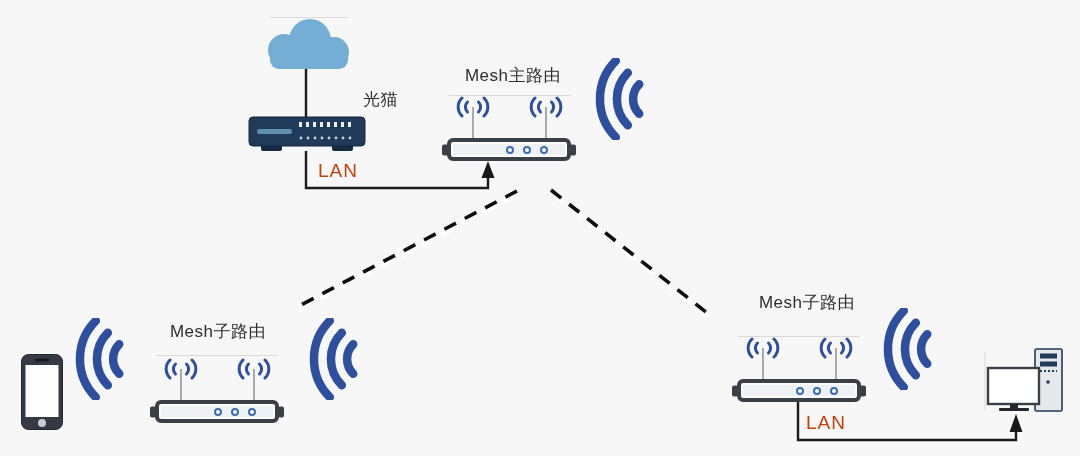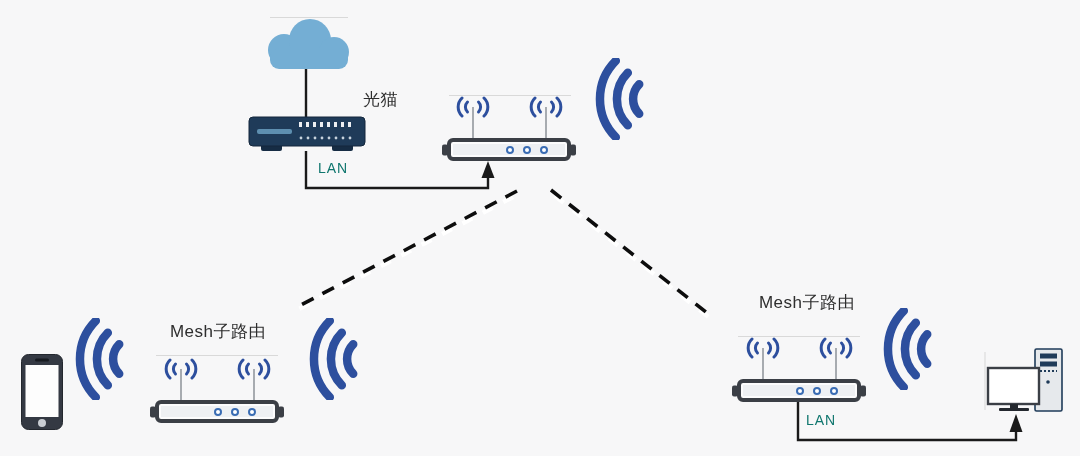--- a/index.html
+++ b/index.html
@@ -8,21 +8,21 @@
     position:relative; width:1080px; height:456px; overflow:hidden;
     background:#f7f7f8;
     font-family:"Liberation Sans", sans-serif;
   }
   .abs { position:absolute; }
   .label {
     position:absolute; color:#2e2e2e; font-size:17px; letter-spacing:0.5px;
     white-space:nowrap;
   }
   .label.center { text-align:center; }
-  .lan-label { position:absolute; color:#0f766e; font-size:14px; letter-spacing:1px; }
+  .lan-label { position:absolute; color:#c2410c; font-size:19px; letter-spacing:1px; }
   .guide-line { position:absolute; height:1px; background:#d9d9d9; }
 
   
   .router { position:absolute; width:124px; }
   .antenna-zone { position:relative; height:42px; }
   .antenna { position:absolute; top:0; width:40px; height:42px; }
   .antenna .stem {
     position:absolute; left:50%; top:11px; width:2px; height:33px;
     background:#a7abb0; transform:translateX(-50%);
   }
@@ -108,20 +108,21 @@
       <circle cx="67" cy="24" r="1.4"></circle>
         <circle cx="74" cy="24" r="1.4"></circle>
       <circle cx="81" cy="24" r="1.4"></circle>
         <circle cx="88" cy="24" r="1.4"></circle>
       <circle cx="95" cy="24" r="1.4"></circle>
         <circle cx="102" cy="24" r="1.4"></circle>
     </g>
   </svg>
   <div class="label" style="left:363px;top:88px">光猫</div>
 
+  <div class="label center" style="left:451px;top:64px;width:124px">Mesh主路由</div>
   <div class="router" style="left:447px;top:96px">
     <div class="antenna-zone">
       <div class="antenna" style="left:6px">
         <div class="stem"></div>
         <svg width="40" height="22" viewBox="0 0 40 22">
           <g fill="none" stroke="#2d4f9e" stroke-width="3" stroke-linecap="round">
             <path d="M9 2 A12.5 12.5 0 0 0 9 20"></path>
               <path d="M14.5 6 A7 7 0 0 0 14.5 16"></path>
             <path d="M31 2 A12.5 12.5 0 0 1 31 20"></path>
               <path d="M25.5 6 A7 7 0 0 1 25.5 16"></path>

